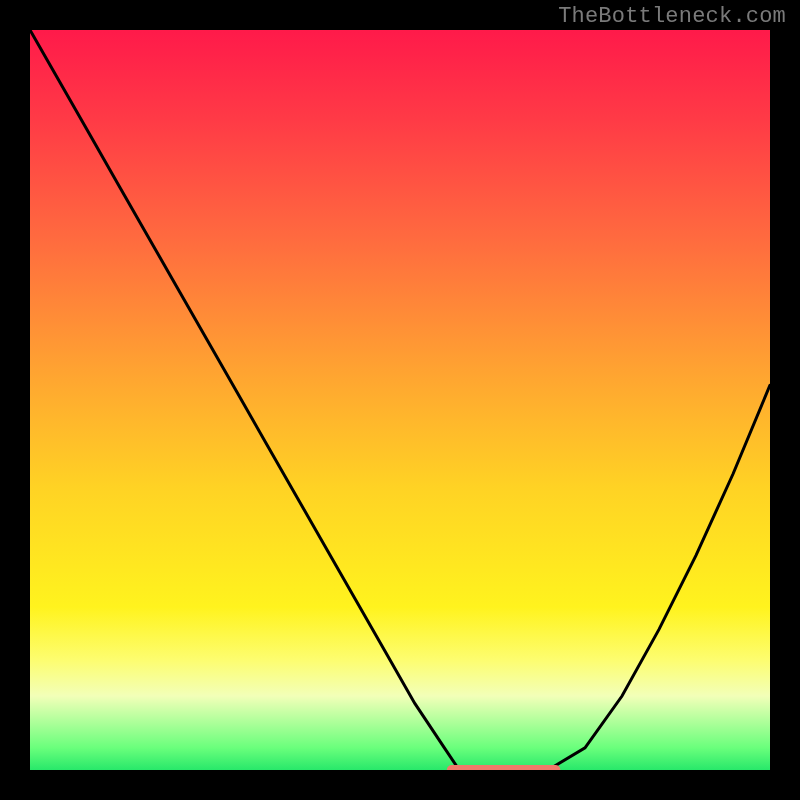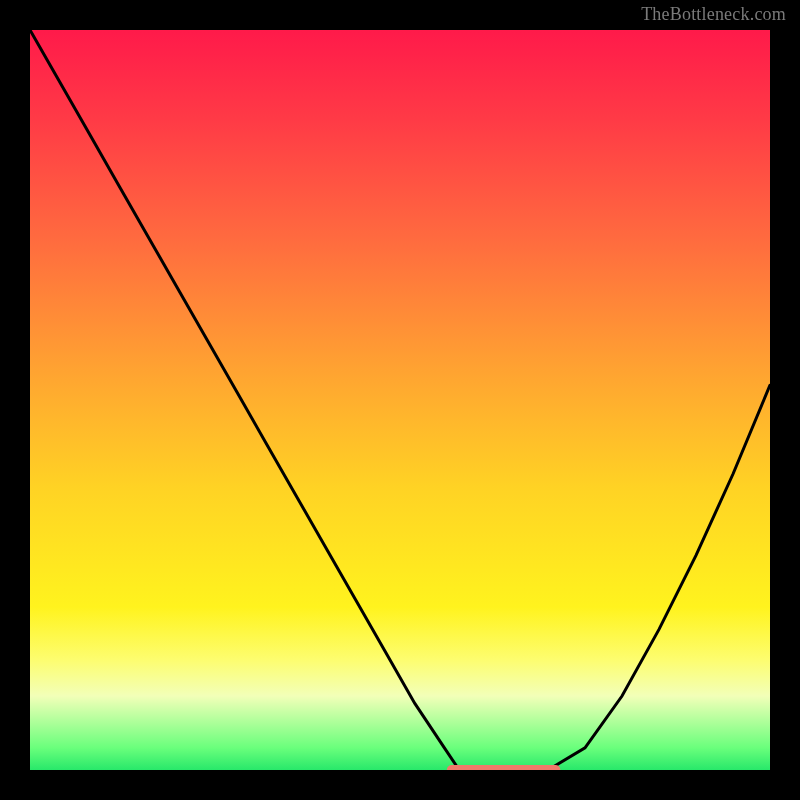--- a/index.html
+++ b/index.html
@@ -14,22 +14,22 @@
     position: relative;
     width: 800px;
     height: 800px;
     background: #000;
   }
   .watermark {
     position: absolute;
     top: 4px;
     right: 14px;
     color: #7a7a7a;
-    font-family: Liberation Serif, serif;
-    font-size: 18px;
+    font-family: Liberation Mono, monospace;
+    font-size: 22px;
     font-weight: 500;
     letter-spacing: 0.2px;
     z-index: 3;
   }
   .plot-area {
     position: absolute;
     left: 30px;
     top: 30px;
     width: 740px;
     height: 740px;

